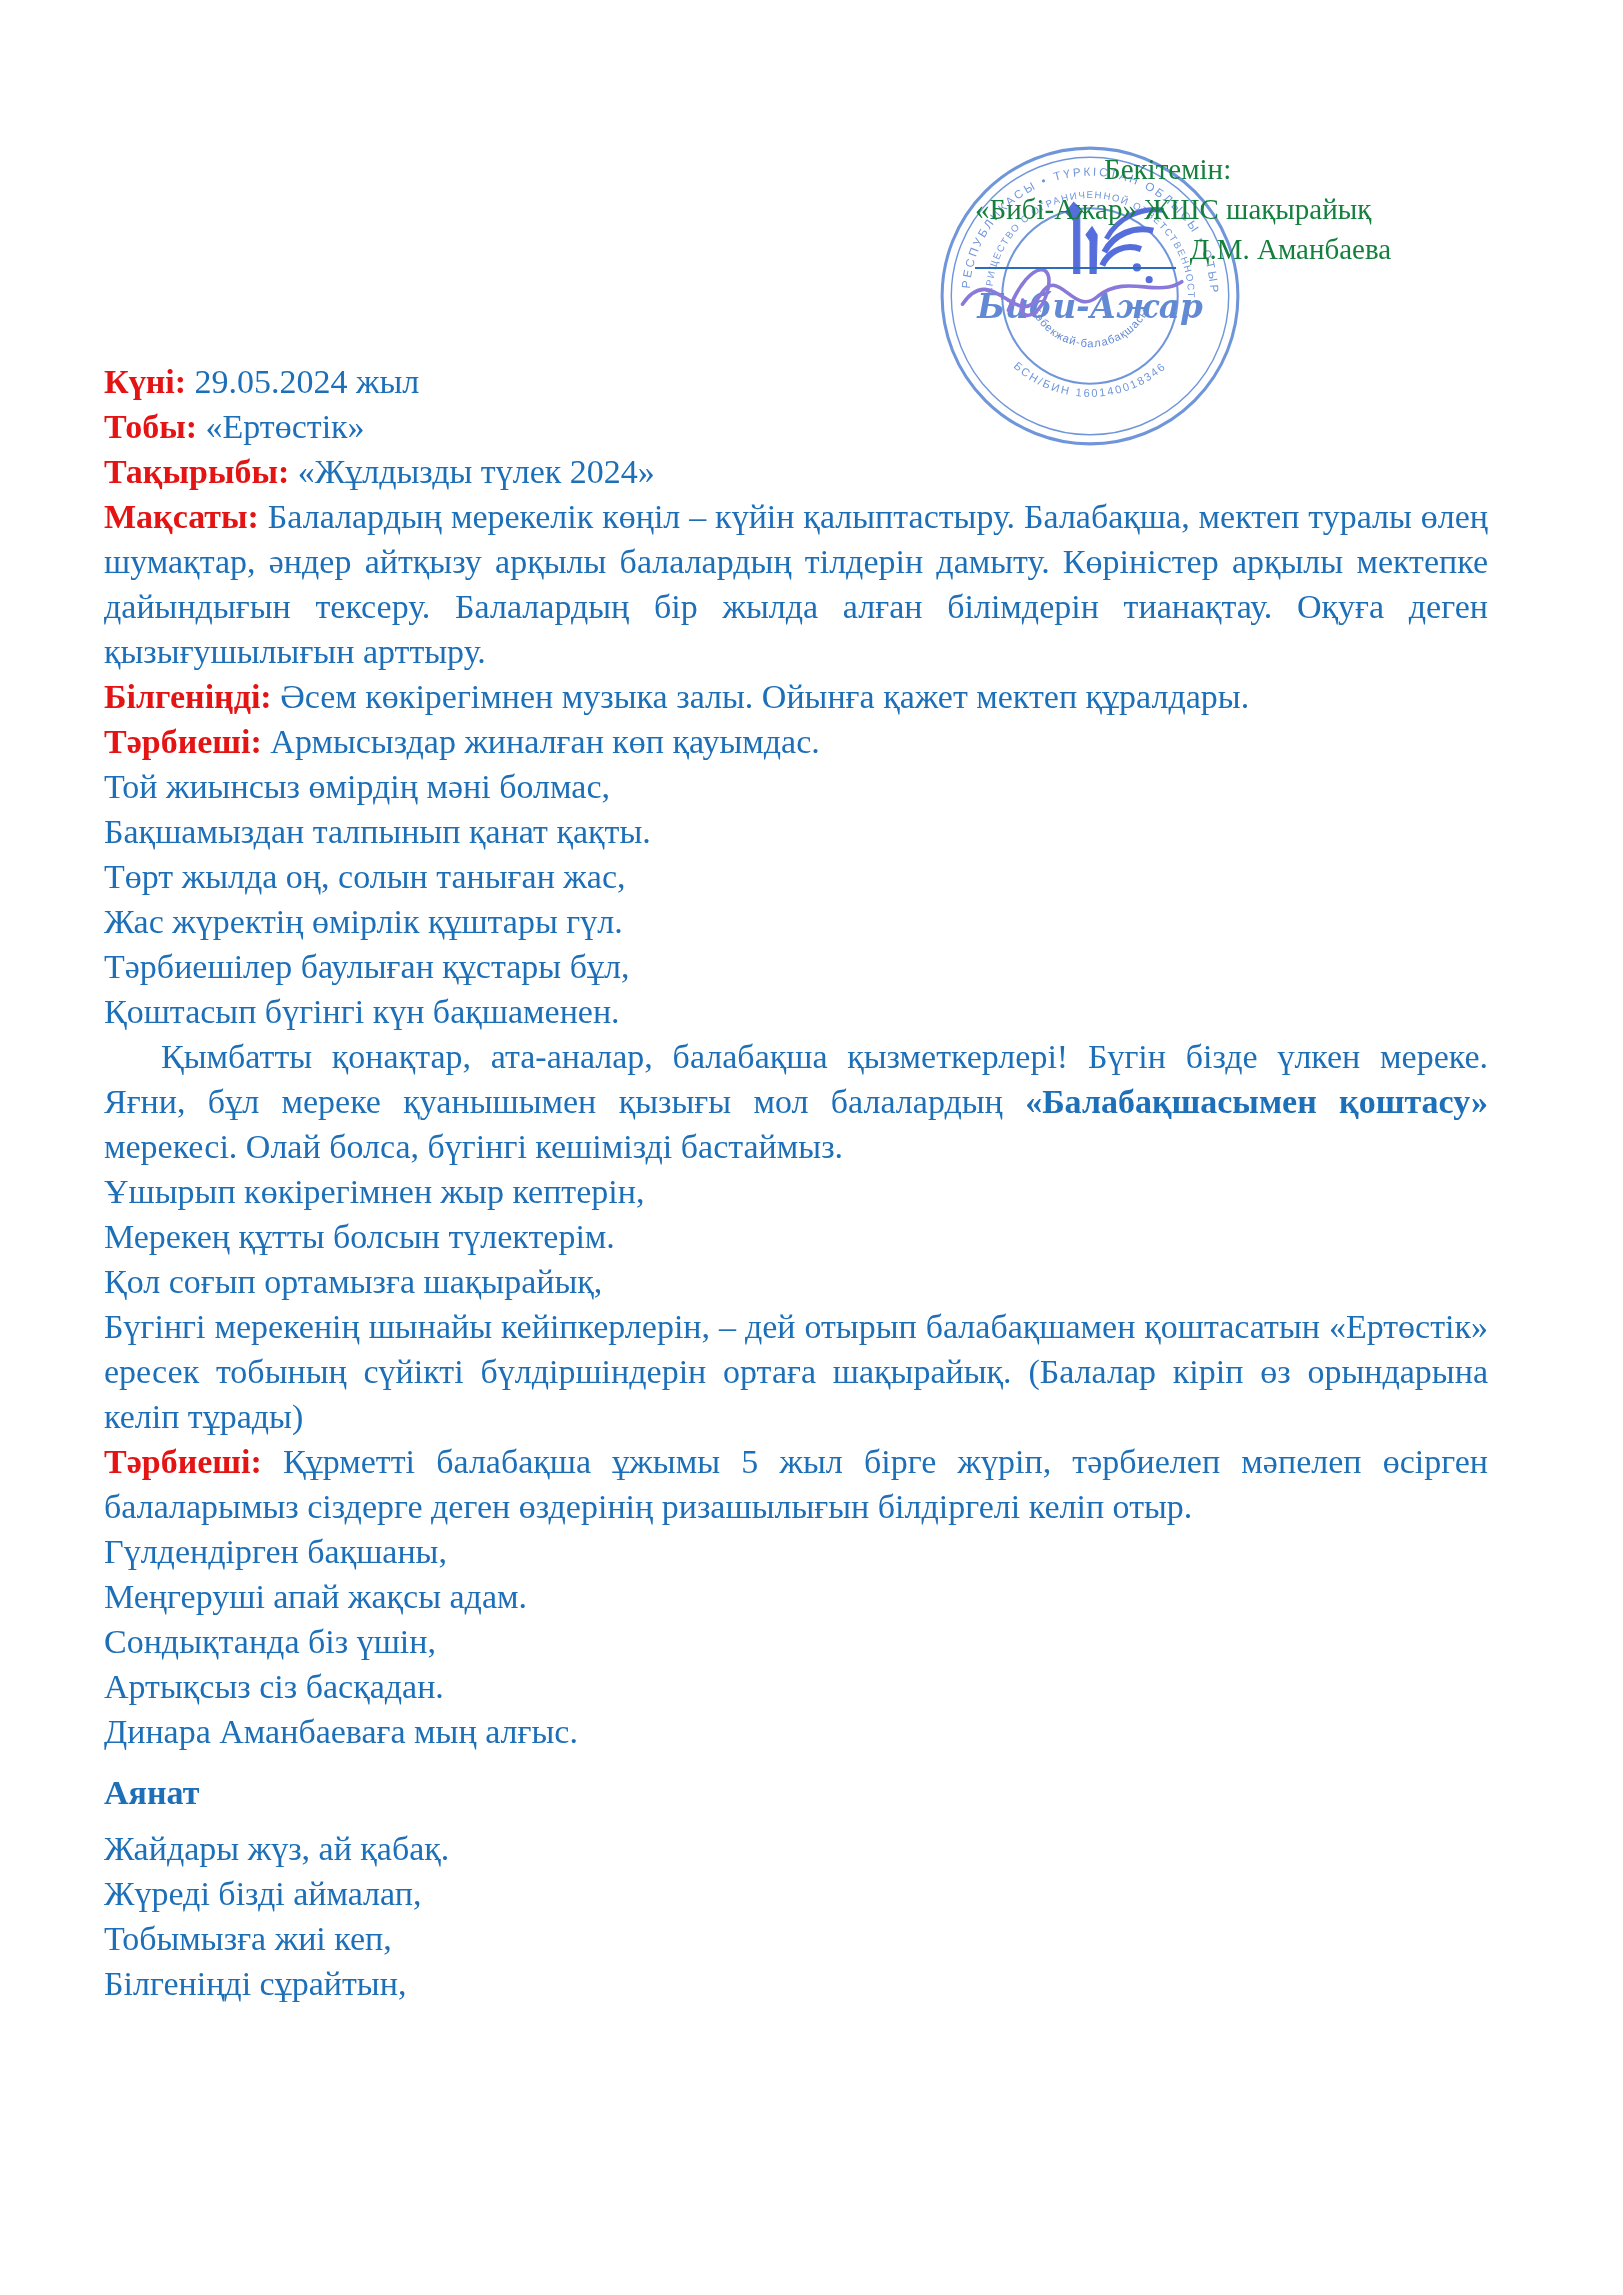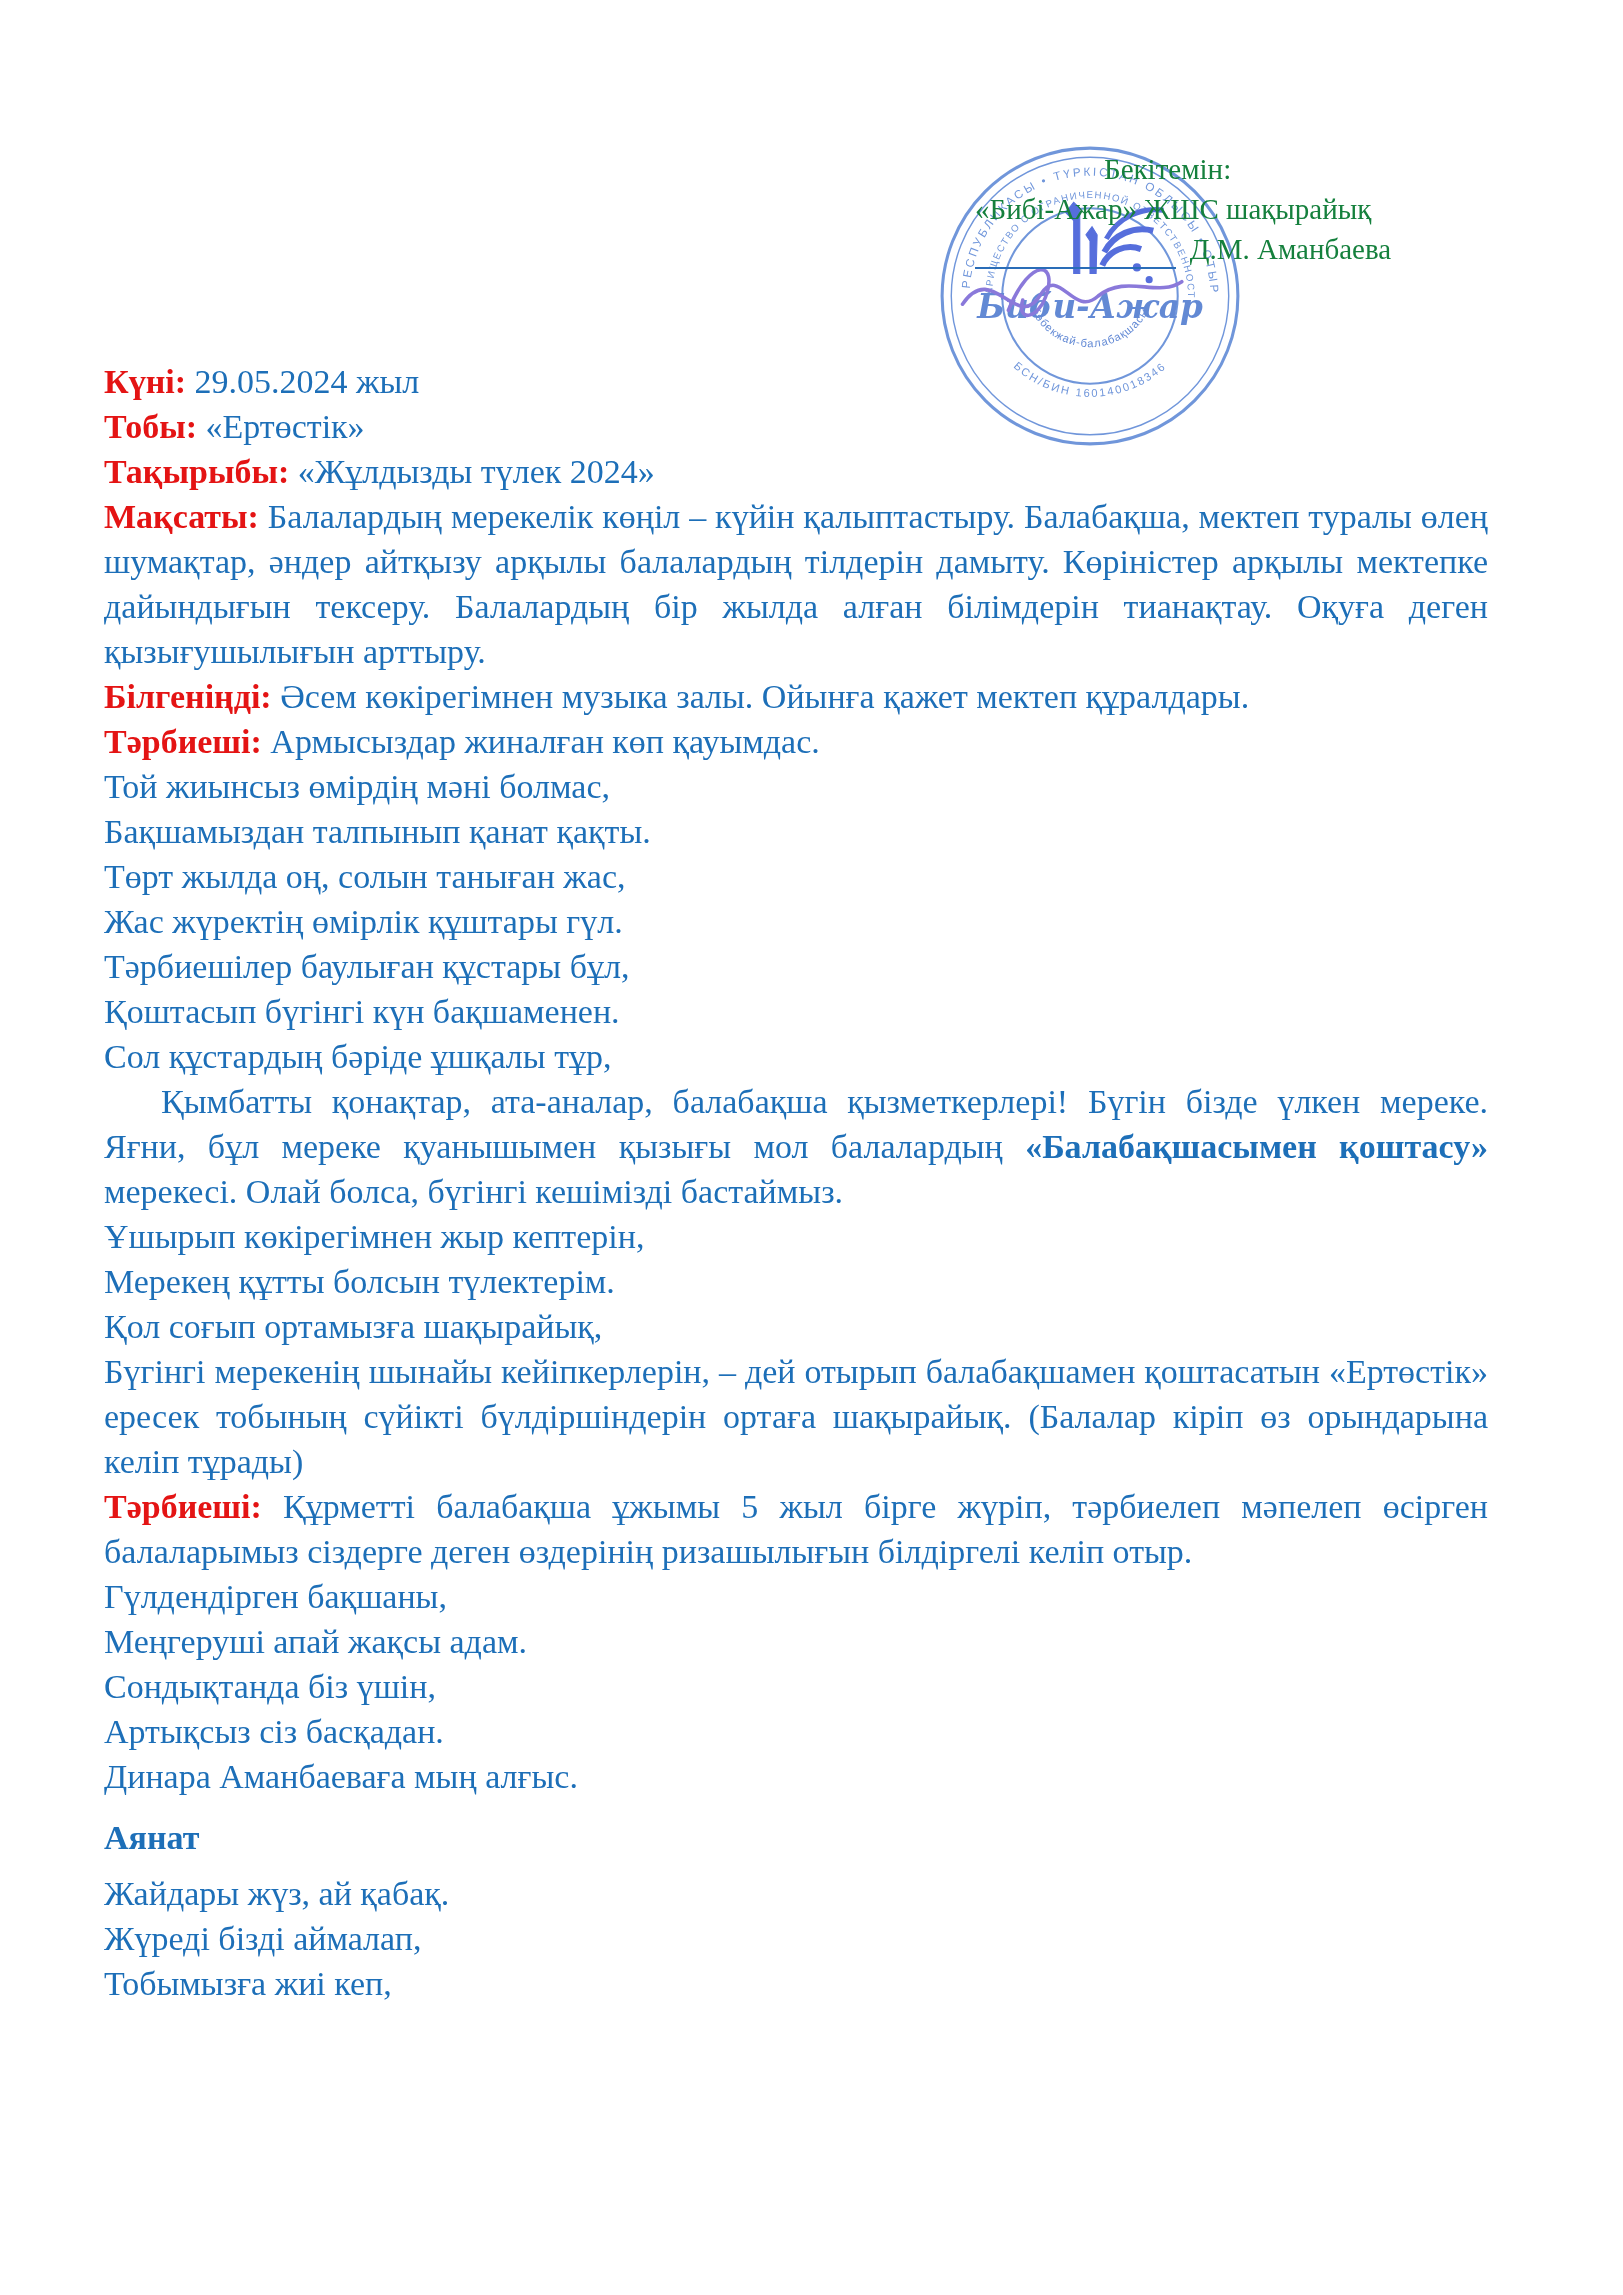--- a/index.html
+++ b/index.html
@@ -115,21 +115,20 @@
       <span class="lbl">Тәрбиеші:</span>
       <span>Армысыздар жиналған  көп қауымдас.</span>
     </p>
 
     <div>Той жиынсыз өмірдің мәні болмас,</div>
     <div>Бақшамыздан талпынып қанат қақты.</div>
     <div>Төрт жылда оң, солын таныған жас,</div>
     <div>Жас жүректің өмірлік құштары гүл.</div>
     <div>Тәрбиешілер баулыған құстары бұл,</div>
     <div>Қоштасып бүгінгі күн бақшаменен.</div>
-    <div>Сол құстардың бәріде ұшқалы тұр,</div>
 
     <p class="just indent">
       <span>Қымбатты қонақтар, ата-аналар, балабақша қызметкерлері! Бүгін бізде үлкен мереке. Яғни, бұл мереке қуанышымен қызығы мол балалардың </span><span class="b">«Балабақшасымен қоштасу»</span><span> мерекесі. Олай болса, бүгінгі кешімізді бастаймыз.</span>
     </p>
 
     <div>Ұшырып көкірегімнен жыр кептерін,</div>
     <div>Мерекең құтты болсын түлектерім.</div>
     <div>Қол соғып ортамызға шақырайық,</div>
 
     <p class="just">Бүгінгі мерекенің шынайы кейіпкерлерін, – дей отырып балабақшамен қоштасатын «Ертөстік» ересек тобының сүйікті бүлдіршіндерін ортаға шақырайық.   (Балалар кіріп өз орындарына келіп тұрады)</p>
@@ -144,16 +143,17 @@
     <div>Меңгеруші апай жақсы адам.</div>
     <div>Сондықтанда біз үшін,</div>
     <div>Артықсыз сіз басқадан.</div>
     <div>Динара Аманбаеваға мың алғыс.</div>
 
     <div class="heading">Аянат</div>
 
     <div>Жайдары жүз, ай қабақ.</div>
     <div>Жүреді бізді аймалап,</div>
     <div>Тобымызға жиі кеп,</div>
+    <div>Білгеніңді сұрайтын,</div>
 
   </div>
 </div>
 
 
 </body></html>

